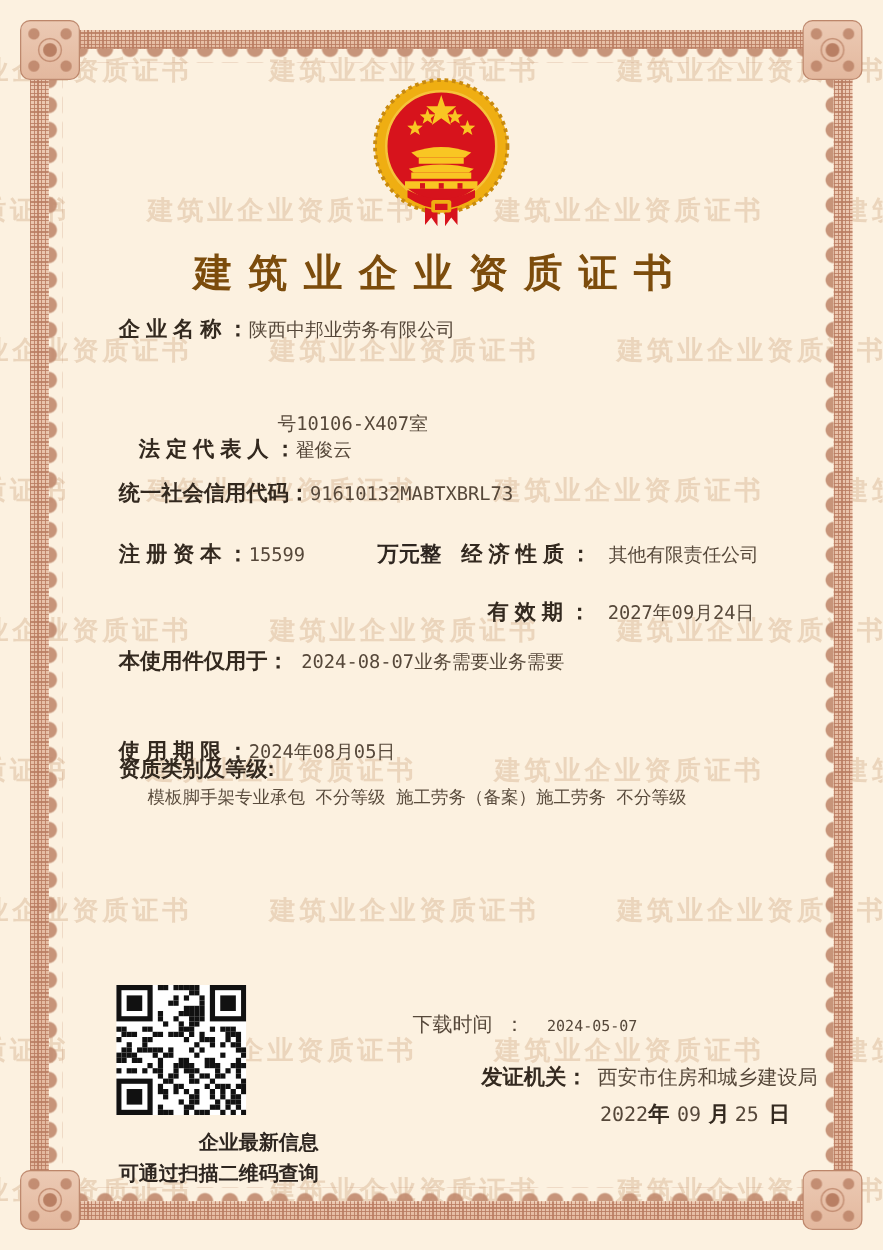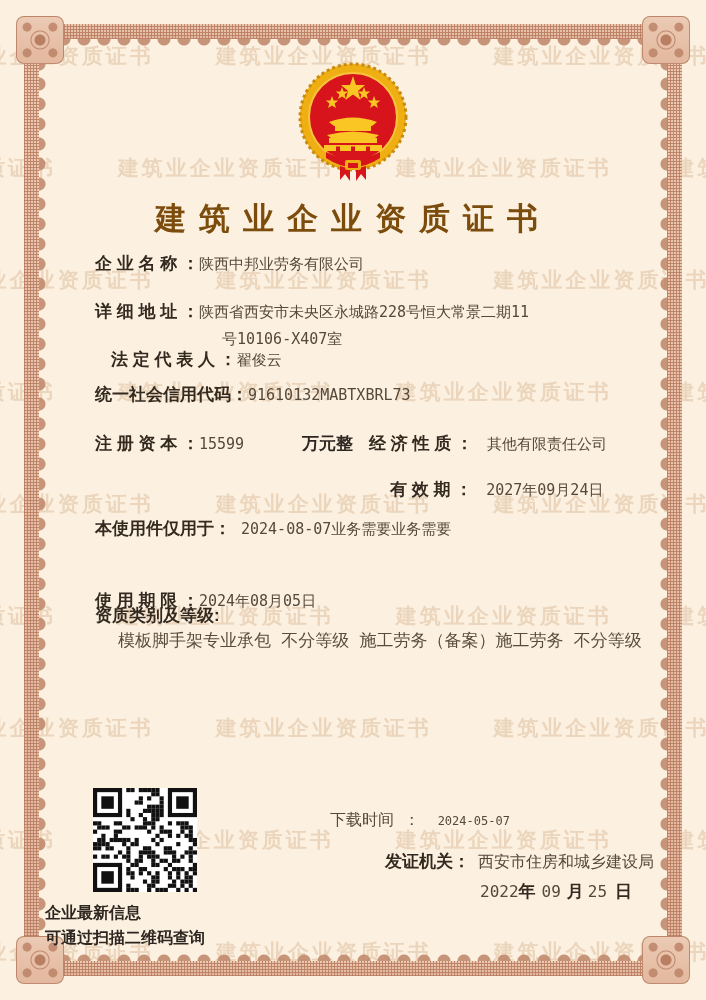--- a/index.html
+++ b/index.html
@@ -52,22 +52,22 @@
   .corner.bl{bottom:-8px;left:-8px;}
   .corner.br{bottom:-8px;right:-8px;}
   
   #content{position:absolute;inset:0;z-index:2;}
   .abs{position:absolute;}
   .label{font-weight:700;color:#33291f;font-size:17px;}
   .value{font-family:"DejaVu Sans Mono", monospace;color:#56483a;font-size:15px;font-weight:400;}
   .row{white-space:nowrap;}
   .emblem-wrap{left:296px;top:60px;width:114px;height:128px;}
   h1{margin:0;font-size:31px;letter-spacing:13px;color:#7c4c0c;font-weight:700;}
-  .small-value{font-family:"DejaVu Sans Mono", monospace;color:#5a4c3d;font-size:17px;}
-  .qr-caption{font-weight:700;color:#2e2620;font-size:16px;text-align:left;line-height:25px;font-family:Liberation Mono, monospace;}
+  .small-value{font-family:"DejaVu Sans Mono", monospace;color:#5a4c3d;font-size:14px;}
+  .qr-caption{font-weight:700;color:#2e2620;font-size:16px;text-align:right;line-height:25px;}
   .bold-unit{font-weight:700;color:#2e2620;font-size:17px;}
 </style>
 </head>
 <body>
 
 <div id="watermark">
     <div class="wm-row" style="top: 42px; left: -340px;">建筑业企业资质证书&nbsp;&nbsp;&nbsp;&nbsp;&nbsp;&nbsp;&nbsp;建筑业企业资质证书&nbsp;&nbsp;&nbsp;&nbsp;&nbsp;&nbsp;&nbsp;建筑业企业资质证书&nbsp;&nbsp;&nbsp;&nbsp;&nbsp;&nbsp;&nbsp;建筑业企业资质证书&nbsp;&nbsp;&nbsp;&nbsp;&nbsp;&nbsp;&nbsp;</div>
     <div class="wm-row" style="top: 154px; left: -160px;">建筑业企业资质证书&nbsp;&nbsp;&nbsp;&nbsp;&nbsp;&nbsp;&nbsp;建筑业企业资质证书&nbsp;&nbsp;&nbsp;&nbsp;&nbsp;&nbsp;&nbsp;建筑业企业资质证书&nbsp;&nbsp;&nbsp;&nbsp;&nbsp;&nbsp;&nbsp;建筑业企业资质证书&nbsp;&nbsp;&nbsp;&nbsp;&nbsp;&nbsp;&nbsp;</div>
     <div class="wm-row" style="top: 266px; left: -340px;">建筑业企业资质证书&nbsp;&nbsp;&nbsp;&nbsp;&nbsp;&nbsp;&nbsp;建筑业企业资质证书&nbsp;&nbsp;&nbsp;&nbsp;&nbsp;&nbsp;&nbsp;建筑业企业资质证书&nbsp;&nbsp;&nbsp;&nbsp;&nbsp;&nbsp;&nbsp;建筑业企业资质证书&nbsp;&nbsp;&nbsp;&nbsp;&nbsp;&nbsp;&nbsp;</div>
     <div class="wm-row" style="top: 378px; left: -160px;">建筑业企业资质证书&nbsp;&nbsp;&nbsp;&nbsp;&nbsp;&nbsp;&nbsp;建筑业企业资质证书&nbsp;&nbsp;&nbsp;&nbsp;&nbsp;&nbsp;&nbsp;建筑业企业资质证书&nbsp;&nbsp;&nbsp;&nbsp;&nbsp;&nbsp;&nbsp;建筑业企业资质证书&nbsp;&nbsp;&nbsp;&nbsp;&nbsp;&nbsp;&nbsp;</div>
@@ -130,23 +130,20 @@
   </div>
 
   <div class="abs" style="left:0;top:198px;width:706px;text-align:center;">
     <h1>建筑业企业资质证书</h1>
   </div>
 
   <div class="abs row" style="left:95px;top:252px;">
     <span class="label">企 业 名 称 ：</span><span class="value">陕西中邦业劳务有限公司</span>
   </div>
 
-  <div class="abs row" style="left:95px;top:300px;">
-    <span class="label">详 细 地 址 ：</span><span class="value">陕西省西安市未央区永城路228号恒大常景二期11</span>
-  </div>
   <div class="abs row" style="left:222px;top:330px;">
     <span class="value">号10106-X407室</span>
   </div>
 
   <div class="abs row" style="left:111px;top:348px;">
     <span class="label">法 定 代 表 人 ：</span><span class="value">翟俊云</span>
   </div>
 
   <div class="abs row" style="left:95px;top:383px;">
     <span class="label">统一社会信用代码：</span><span class="value">91610132MABTXBRL73</span>

